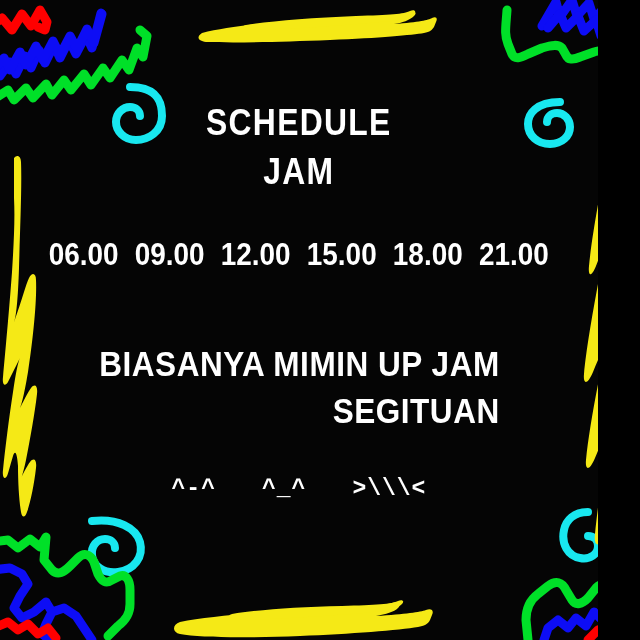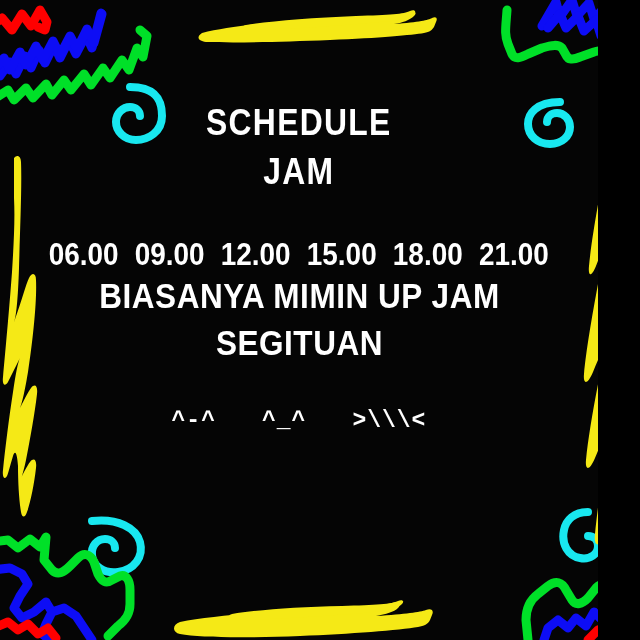--- a/index.html
+++ b/index.html
@@ -69,21 +69,22 @@
     color:#ffffff;
     font-family:"Liberation Sans Narrow","Liberation Sans", sans-serif;
     font-weight:bold;
     font-size:31px;
     line-height:34px;
     letter-spacing:0px;
     white-space:nowrap;
   }
 
   .message-block {
-    text-align:center;
+    margin-top:68px;
+    text-align:right;
   }
 
   .message-line {
     color:#ffffff;
     font-family:"Liberation Sans Narrow","Liberation Sans", sans-serif;
     font-weight:bold;
     font-size:35px;
     line-height:47px;
     letter-spacing:0.6px;
     transform:scaleX(0.9);

